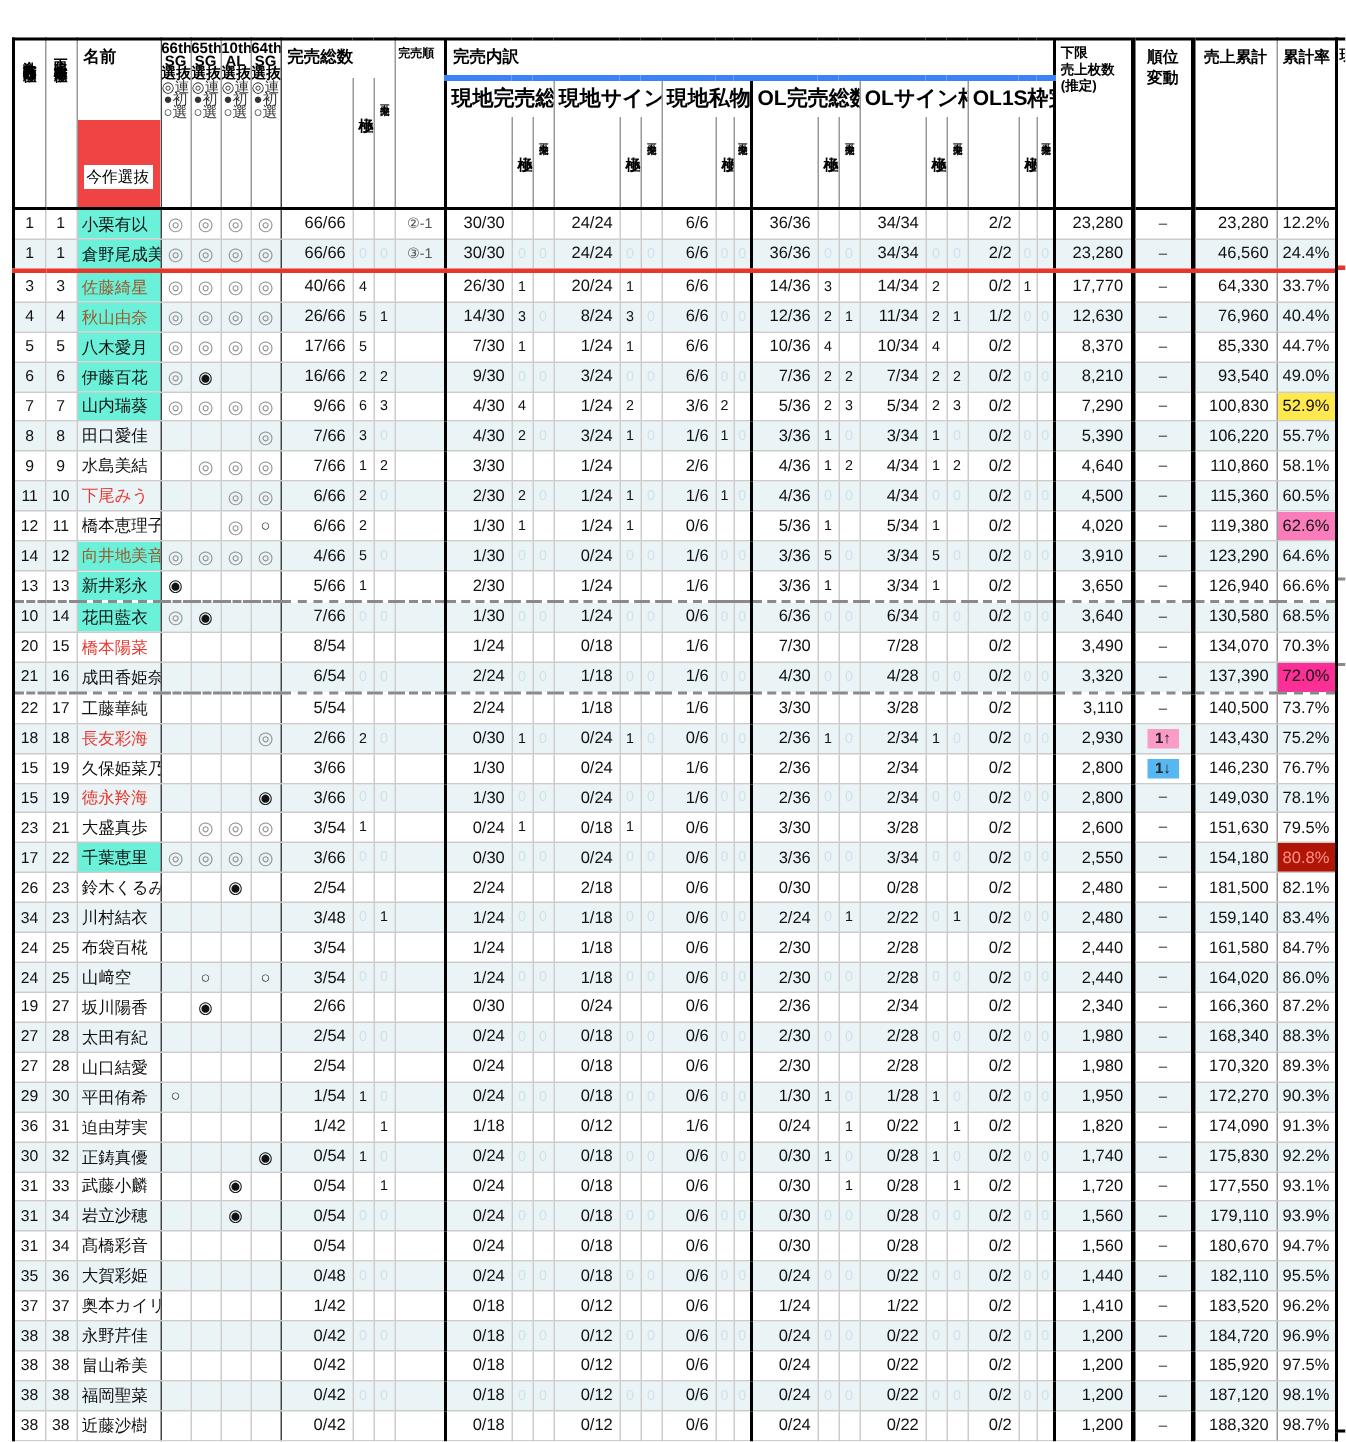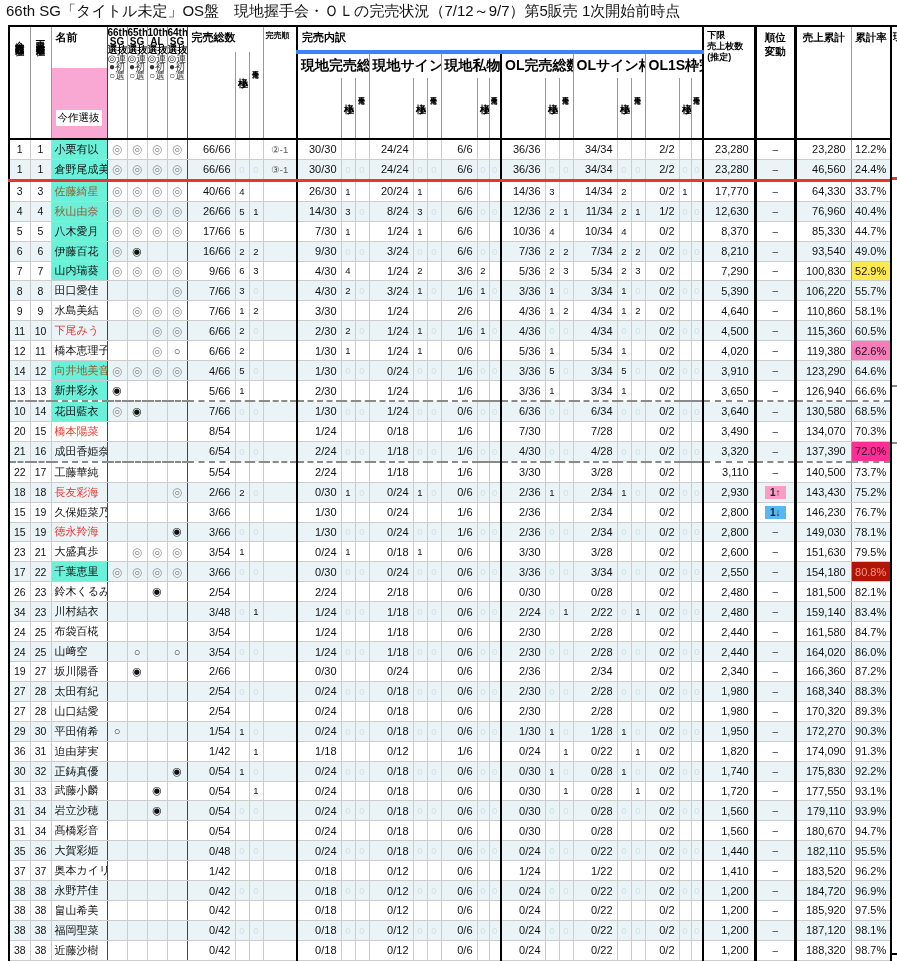--- a/index.html
+++ b/index.html
@@ -43,21 +43,21 @@
   
   .bRm{border-right:1.5px solid #444 !important;}
   .bR2{border-right:2px solid #000 !important;}
   .bR3{border-right:3px solid #000 !important;}
   .bR1g{border-right:1px solid #999 !important;}
   
   .h-rank{text-align:center;}
   .h-rank .vt{font-size:9px;line-height:10px;margin-top:4px;letter-spacing:1px;}
   .h-name{position:relative;}
   .h-name .lbl{font-size:11px;padding:3px 0 0 4px;display:block;}
-  .h-name .teal{position:absolute;left:0;right:0;bottom:0;height:70px;background:#f9a8d4;}
+  .h-name .teal{position:absolute;left:0;right:0;bottom:0;height:58px;background:#ef4444;}
   .h-name .inner{position:absolute;left:4px;bottom:12px;background:#fff;font-size:10.5px;font-weight:normal;padding:1px 2px;}
   .h-sel{font-size:10px;line-height:8.5px;text-align:center;padding-top:2px;font-weight:bold;}
   .h-sel .lg{font-weight:normal;color:#333;}
   .h-big{font-size:11px;padding:3px 0 0 4px;}
   .h-grp{font-size:14px;padding:3px 0 0 3px;font-weight:bold;}
   .h-ord{font-size:8px;padding:3px 0 16px 2px;}
   .h-minv{text-align:center;}
   .h-minv .vt{font-size:10px;font-weight:bold;margin-top:18px;}
   .h-unv{text-align:center;}
   .h-unv .vt{font-size:6.5px;font-weight:normal;margin-top:6px;line-height:7px;}
@@ -67,21 +67,20 @@
   #clipcol{position:absolute;left:890px;top:25px;width:7px;height:926px;border-left:2px solid #000;border-top:2px solid #000;border-bottom:2px solid #000;background:#fff;overflow:hidden;}
   #clipcol .ctext{font-size:10px;font-weight:bold;position:absolute;left:1px;top:3px;}
   #clipcol .seg-red{position:absolute;left:0;right:0;top:150px;height:3px;background:#e8362a;}
   #clipcol .seg-d1{position:absolute;left:0;right:0;top:358px;height:0;border-top:2px dashed #8a8a8a;}
   #clipcol .seg-d2{position:absolute;left:0;right:0;top:415px;height:0;border-top:2px dashed #8a8a8a;}
 </style>
 </head>
 <body>
 
 <div id="stage">
-  <div id="title">66th SG「タイトル未定」OS盤　現地握手会・ＯＬの完売状況（7/12～9/7）第5販売 1次開始前時点</div>
 
   <table>
     <colgroup>
       <col style="width:21px">
         <col style="width:21px">
         <col style="width:56px">
       <col style="width:20px">
         <col style="width:20px">
         <col style="width:20px">
         <col style="width:20px">

